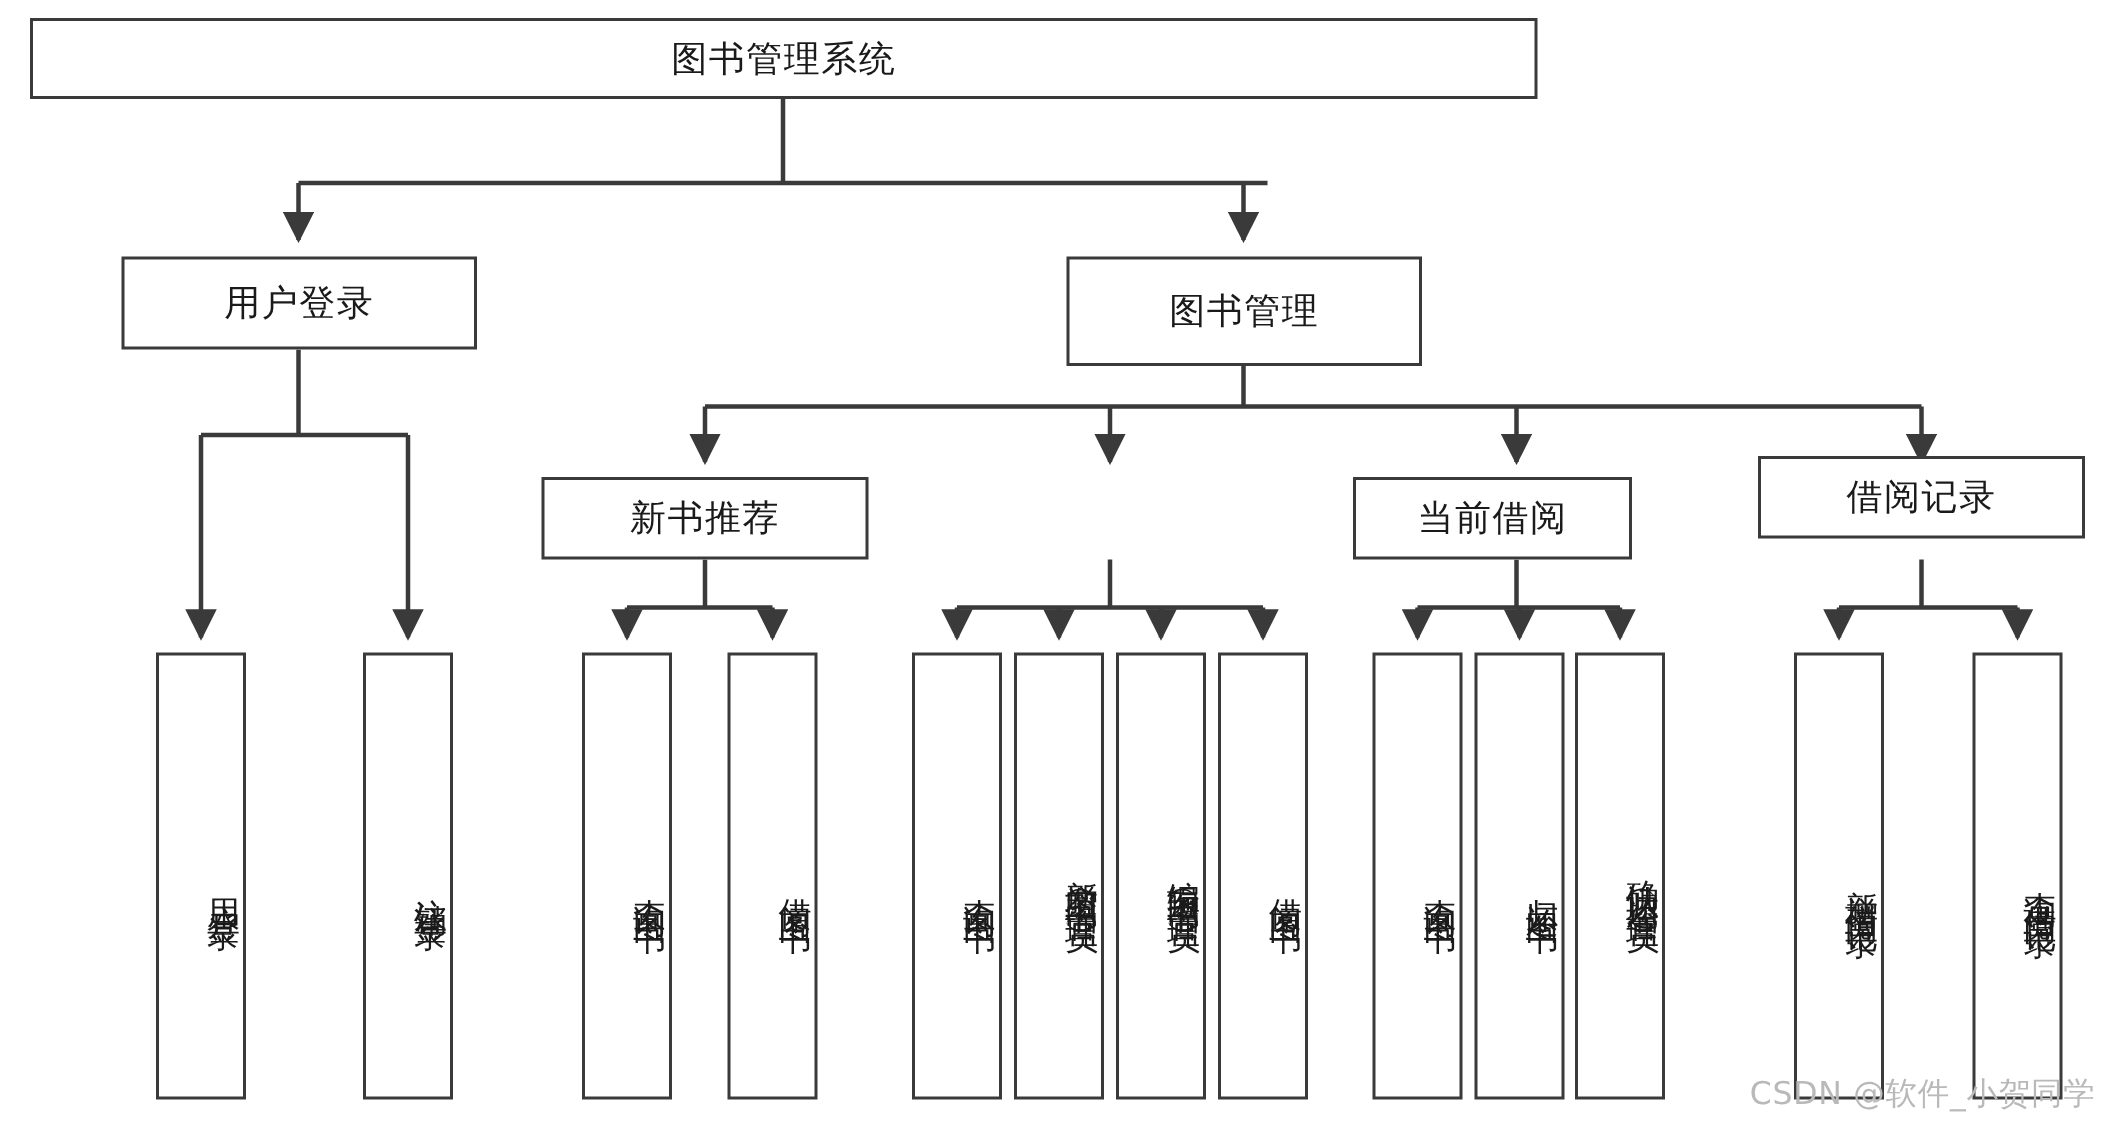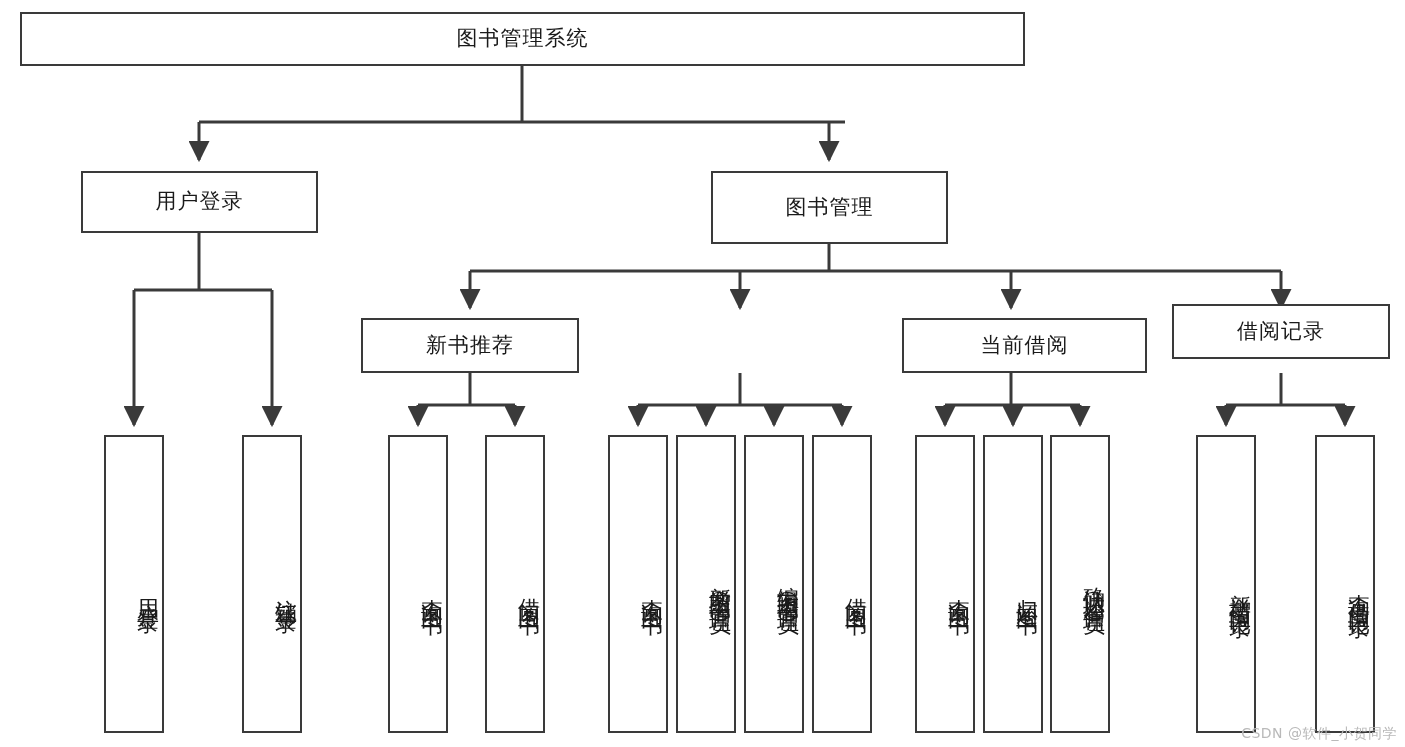--- a/index.html
+++ b/index.html
@@ -29,21 +29,21 @@
     position: absolute;
     box-sizing: border-box;
     background: #ffffff;
     border: 2px solid #3a3a3a;
     display: flex;
     align-items: center;
     justify-content: center;
     color: #1a1a1a;
   }
   .node.horizontal {
-    font-size: 21px;
+    font-size: 24px;
     letter-spacing: 1px;
     line-height: 1.2;
   }
   .node.vertical {
     writing-mode: vertical-rl;
     text-orientation: upright;
     font-size: 22px;
     letter-spacing: 5px;
     line-height: 1.25;
     align-items: flex-start;
@@ -54,21 +54,21 @@
     letter-spacing: 4px;
     padding-top: 6px;
   }
   .node-label {
     white-space: pre-wrap;
   }
   #watermark {
     position: absolute;
     right: 8px;
     bottom: 4px;
-    font-size: 14px;
+    font-size: 21px;
     color: #b9b9b9;
     letter-spacing: 0.5px;
     white-space: nowrap;
   }
 </style>
 </head>
 <body>
 
 <div id="canvas">
 
@@ -129,21 +129,21 @@
   <div class="node horizontal" id="node-l2-0" style="left: 81px; top: 171px; width: 237px; height: 62px;">
     <span class="node-label">用户登录</span>
   </div>
   <div class="node horizontal" id="node-l2-1" style="left: 711px; top: 171px; width: 237px; height: 73px;">
     <span class="node-label">图书管理</span>
   </div>
 
   <div class="node horizontal" id="node-l3-0" style="left: 361px; top: 318px; width: 218px; height: 55px; text-align: right;">
     <span class="node-label">新书推荐</span>
   </div>
-  <div class="node horizontal" id="node-l3-2" style="left: 902px; top: 318px; width: 245px; height: 55px; text-align: right;">
+  <div class="node horizontal" id="node-l3-2" style="left: 902px; top: 318px; width: 186px; height: 55px; text-align: right;">
     <span class="node-label">当前借阅</span>
   </div>
   <div class="node horizontal" id="node-l3-3" style="left: 1172px; top: 304px; width: 218px; height: 55px;">
     <span class="node-label">借阅记录</span>
   </div>
 
   <div class="node vertical" id="node-leaf-0" style="left: 104px; top: 435px; width: 60px; height: 298px;">
     <span class="node-label">用户登录</span>
   </div>
   <div class="node vertical" id="node-leaf-1" style="left: 242px; top: 435px; width: 60px; height: 298px;">

